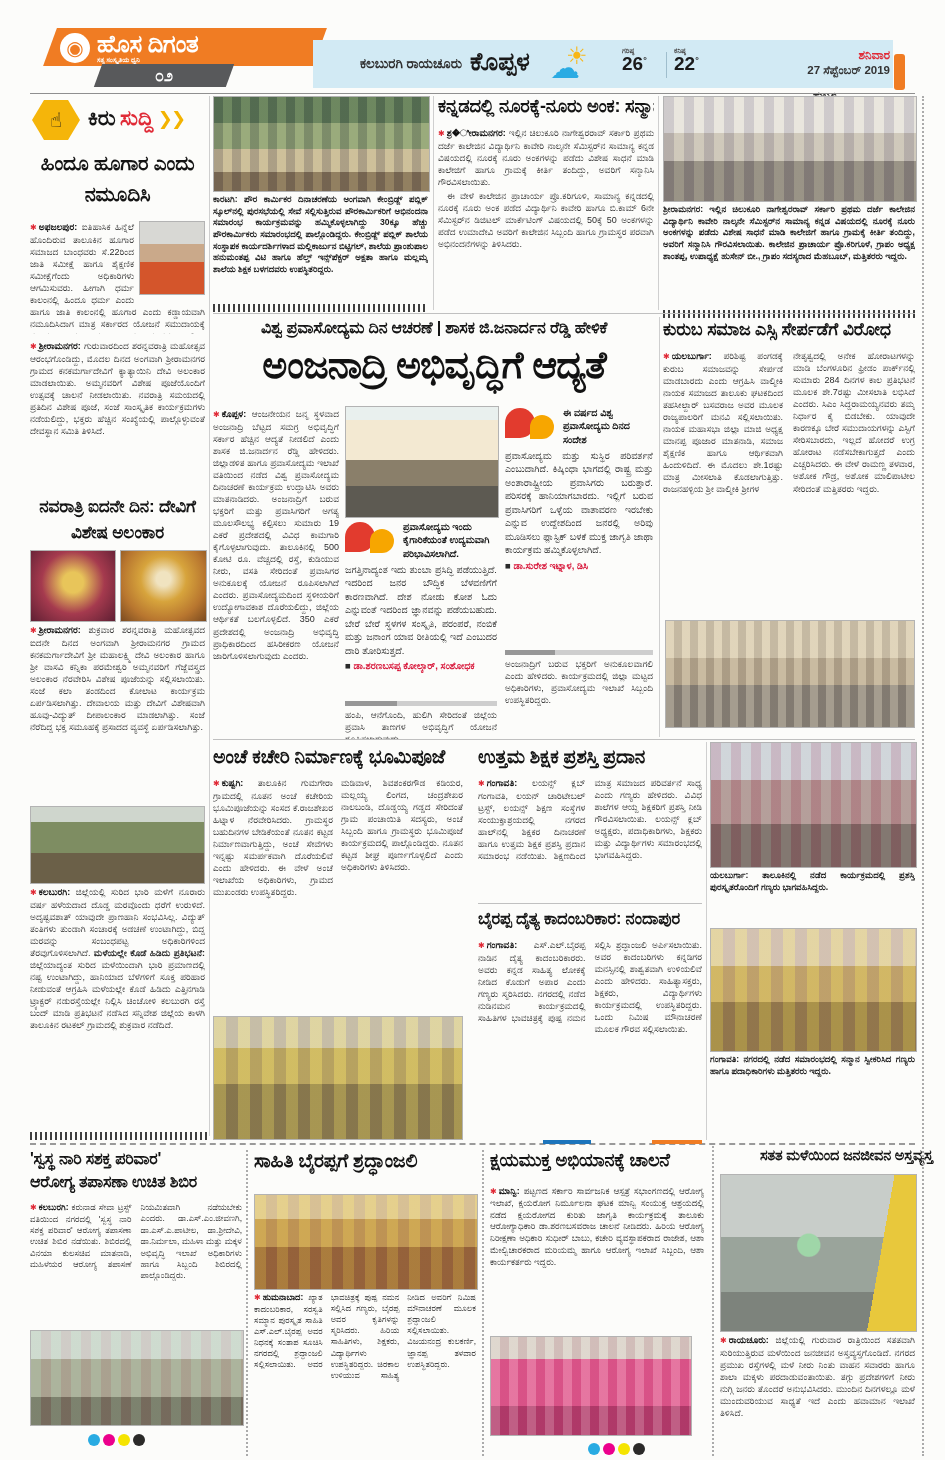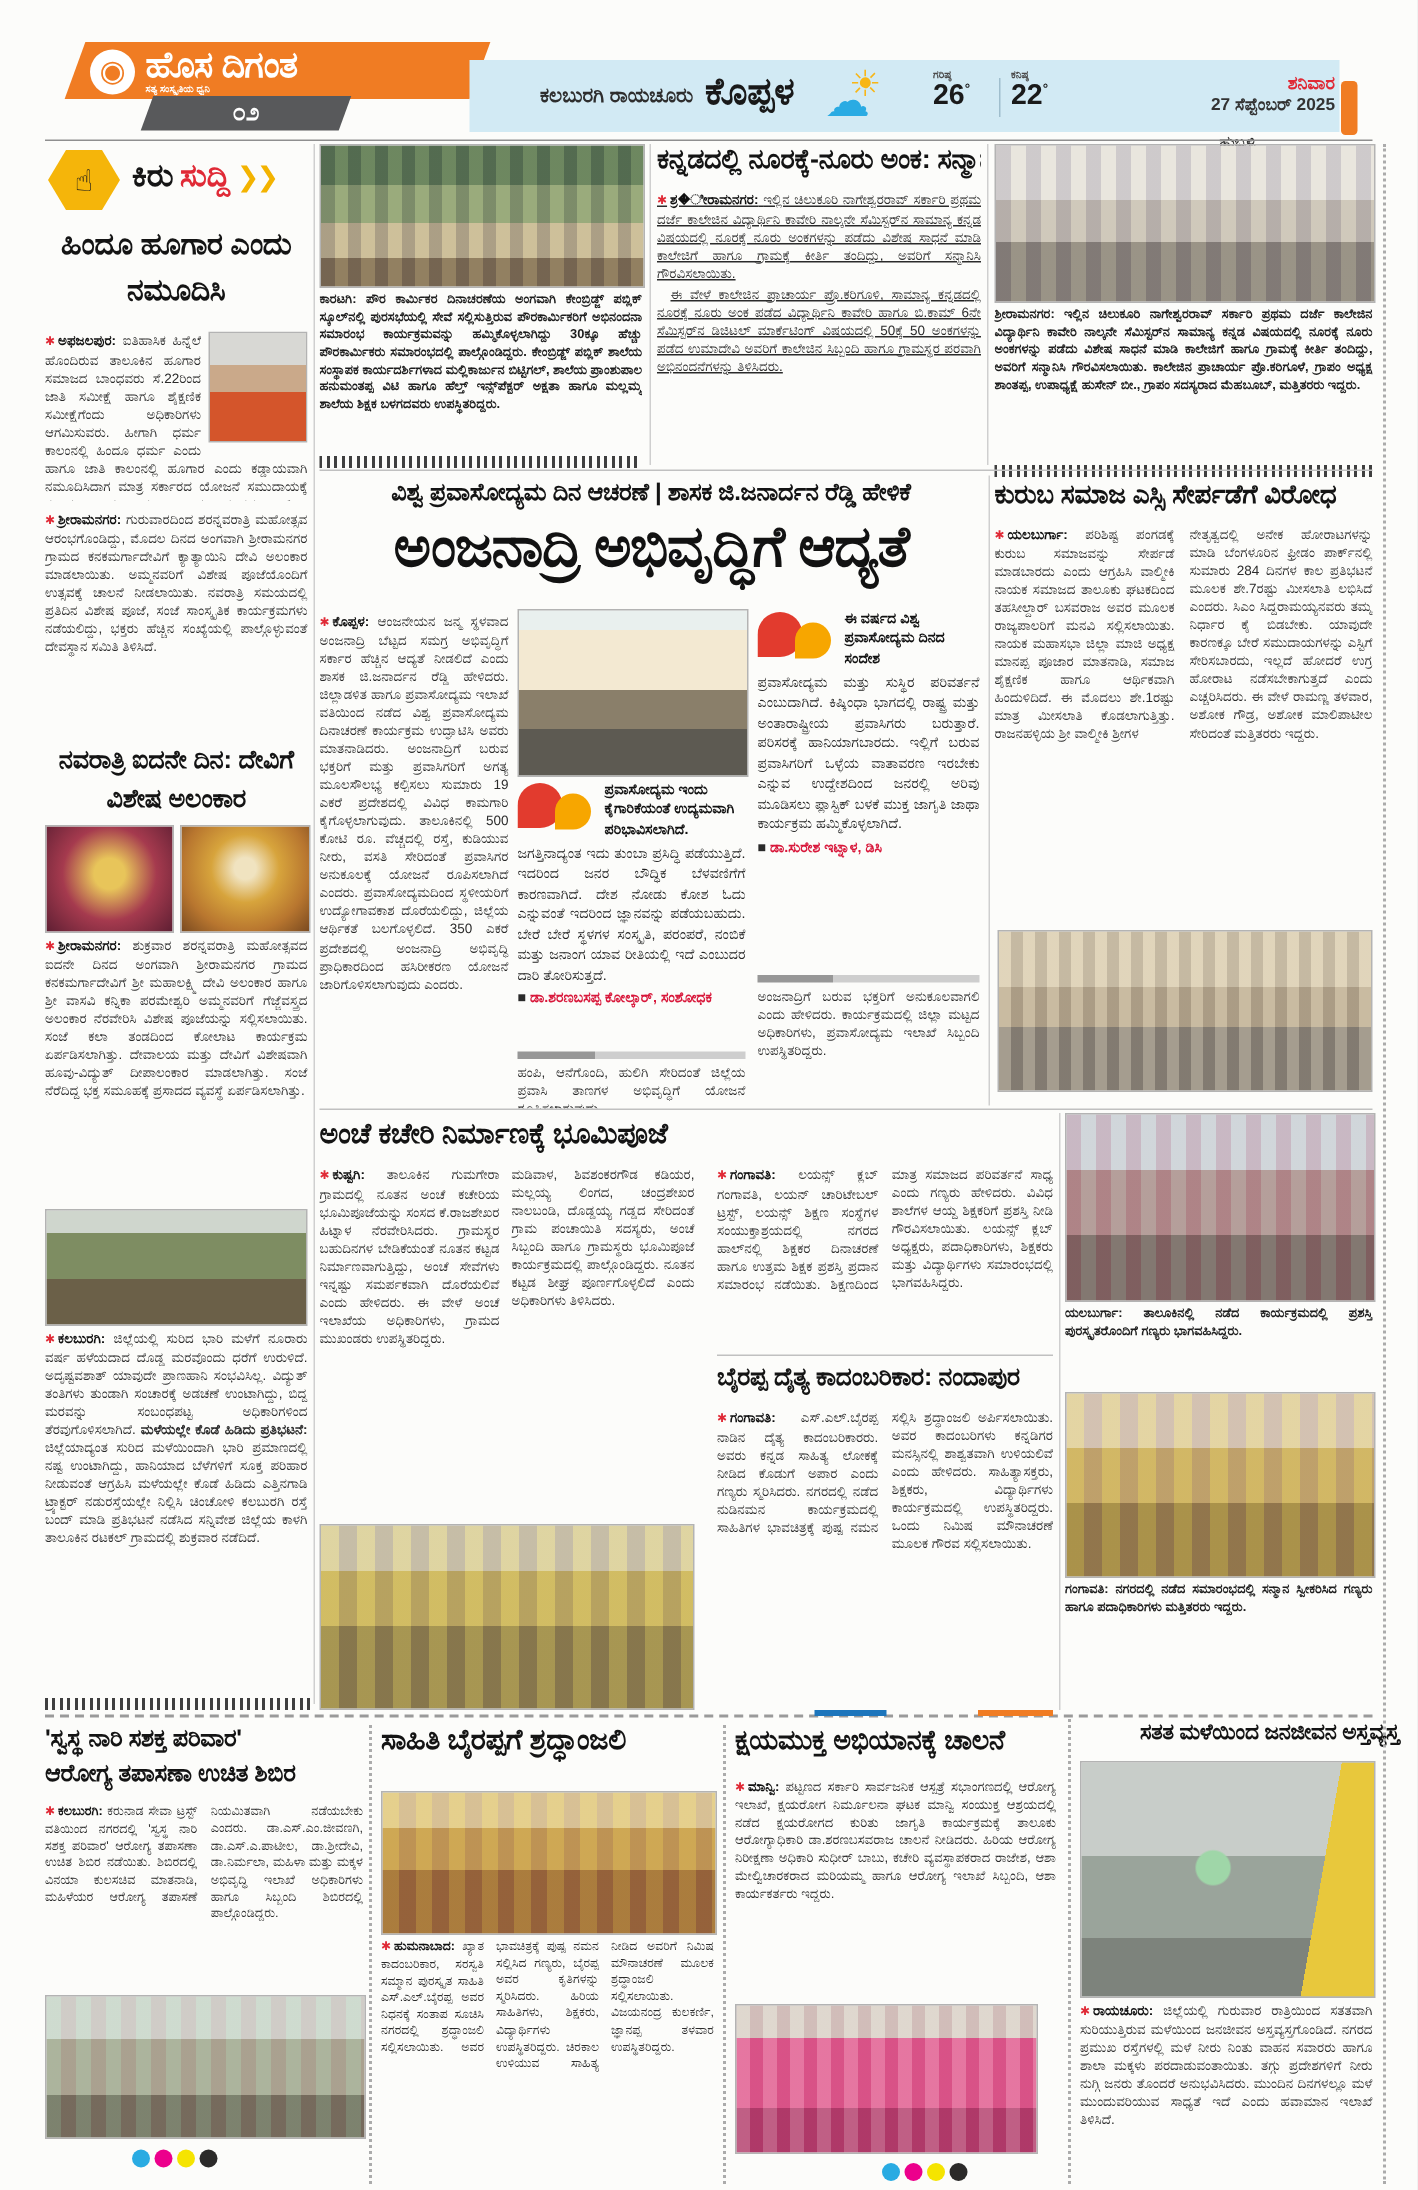--- a/index.html
+++ b/index.html
@@ -86,21 +86,21 @@
   <div class="abs" style="left:622px;top:47px;width:40px;height:36px;">
     <div class="wlabel">ಗರಿಷ್ಠ</div>
     <div class="wnum"><span>26</span><sup>°</sup></div>
   </div>
   <div class="vline" style="left:666px;top:52px;height:26px;background:#9fbecd;"></div>
   <div class="abs" style="left:674px;top:47px;width:40px;height:36px;">
     <div class="wlabel">ಕನಿಷ್ಠ</div>
     <div class="wnum"><span>22</span><sup>°</sup></div>
   </div>
   <div class="abs" style="left:756px;top:48px;width:134px;height:15px;font-size:12px;font-weight:800;color:#e02a36;text-align:right;">ಶನಿವಾರ</div>
-  <div class="abs" style="left:756px;top:64px;width:134px;height:14px;font-size:11.5px;font-weight:700;color:#333;text-align:right;">27 ಸೆಪ್ಟೆಂಬರ್ 2025</div>
+  <div class="abs" style="left:756px;top:64px;width:134px;height:14px;font-size:11.5px;font-weight:700;color:#333;text-align:right;">27 ಸೆಪ್ಟೆಂಬರ್ 2019</div>
   <div class="abs" style="left:795px;top:90px;width:60px;height:12px;font-size:10px;font-weight:700;color:#333;text-align:center;">ಹುಬ್ಬಳ್ಳಿ</div>
   <div class="abs" style="left:894px;top:54px;width:11px;height:36px;background:#f07c23;border-radius:3px;"></div>
   <div class="hline" style="left:30px;top:93px;width:885px;background:#8f8f8f;"></div>
 
   <div class="abs" style="left:32px;top:100px;width:176px;height:42px;">
     <span class="hex">
         <span>☝</span>
       </span>
     <span style="position:absolute;left:56px;top:6px;white-space:nowrap;">
       <span class="kiru-k">ಕಿರು</span>
@@ -141,21 +141,21 @@
 
   <div class="ph" style="left:213px;top:96px;width:215px;height:94px;background:repeating-linear-gradient(90deg,rgba(40,40,90,.18) 0 9px,rgba(255,255,255,.10) 9px 18px),linear-gradient(180deg,#5d7a4e 0 28%,#8fa26d 28% 55%,#c8b98f 55% 80%,#86724f 80% 100%);"></div>
   <div class="abs caption" style="left:213px;top:194px;width:215px;height:108px;">
     <span class="cap-place">ಕಾರಟಗಿ:</span>
     <span>ಪೌರ ಕಾರ್ಮಿಕರ ದಿನಾಚರಣೆಯ ಅಂಗವಾಗಿ ಕೇಂಬ್ರಿಡ್ಜ್ ಪಬ್ಲಿಕ್ ಸ್ಕೂಲ್‌ನಲ್ಲಿ ಪುರಸಭೆಯಲ್ಲಿ ಸೇವೆ ಸಲ್ಲಿಸುತ್ತಿರುವ ಪೌರಕಾರ್ಮಿಕರಿಗೆ ಅಭಿನಂದನಾ ಸಮಾರಂಭ ಕಾರ್ಯಕ್ರಮವನ್ನು ಹಮ್ಮಿಕೊಳ್ಳಲಾಗಿದ್ದು 30ಕ್ಕೂ ಹೆಚ್ಚು ಪೌರಕಾರ್ಮಿಕರು ಸಮಾರಂಭದಲ್ಲಿ ಪಾಲ್ಗೊಂಡಿದ್ದರು. ಕೇಂಬ್ರಿಡ್ಜ್ ಪಬ್ಲಿಕ್ ಶಾಲೆಯ ಸಂಸ್ಥಾಪಕ ಕಾರ್ಯದರ್ಶಿಗಳಾದ ಮಲ್ಲಿಕಾರ್ಜುನ ಬಿಟ್ಟಿಗಲ್, ಶಾಲೆಯ ಪ್ರಾಂಶುಪಾಲ ಹನುಮಂತಪ್ಪ ವಿಟಿ ಹಾಗೂ ಹೆಲ್ತ್ ಇನ್ಸ್‌ಪೆಕ್ಟರ್ ಅಕ್ಷತಾ ಹಾಗೂ ಮಲ್ಲಮ್ಮ ಶಾಲೆಯ ಶಿಕ್ಷಕ ಬಳಗದವರು ಉಪಸ್ಥಿತರಿದ್ದರು.</span>
   </div>
   <div class="ticks" style="left:213px;top:304px;width:215px;"></div>
 
   <div class="vline" style="left:433px;top:96px;height:214px;"></div>
   <div class="abs hl center" style="left:438px;top:96px;width:216px;height:26px;font-size:18px;white-space:nowrap;">ಕನ್ನಡದಲ್ಲಿ ನೂರಕ್ಕೆ-ನೂರು ಅಂಕ: ಸನ್ಮಾನ</div>
-  <div class="abs body" style="left:438px;top:127px;width:216px;height:183px;text-decoration:underline;">
+  <div class="abs body" style="left:438px;top:127px;width:216px;height:183px;">
     <p><span class="star">✱</span><b class="place">ಶ್ರ�ೀರಾಮನಗರ:</b>
     <span>ಇಲ್ಲಿನ ಚಿಲುಕೂರಿ ನಾಗೇಶ್ವರರಾವ್ ಸರ್ಕಾರಿ ಪ್ರಥಮ ದರ್ಜೆ ಕಾಲೇಜಿನ ವಿದ್ಯಾರ್ಥಿನಿ ಕಾವೇರಿ ನಾಲ್ಕನೇ ಸೆಮಿಸ್ಟರ್‌ನ ಸಾಮಾನ್ಯ ಕನ್ನಡ ವಿಷಯದಲ್ಲಿ ನೂರಕ್ಕೆ ನೂರು ಅಂಕಗಳನ್ನು ಪಡೆದು ವಿಶೇಷ ಸಾಧನೆ ಮಾಡಿ ಕಾಲೇಜಿಗೆ ಹಾಗೂ ಗ್ರಾಮಕ್ಕೆ ಕೀರ್ತಿ ತಂದಿದ್ದು, ಅವರಿಗೆ ಸನ್ಮಾನಿಸಿ ಗೌರವಿಸಲಾಯಿತು.</span></p>
     <p style="text-indent:9px;">ಈ ವೇಳೆ ಕಾಲೇಜಿನ ಪ್ರಾಚಾರ್ಯ ಪ್ರೊ.ಕರಿಗೂಳಿ, ಸಾಮಾನ್ಯ ಕನ್ನಡದಲ್ಲಿ ನೂರಕ್ಕೆ ನೂರು ಅಂಕ ಪಡೆದ ವಿದ್ಯಾರ್ಥಿನಿ ಕಾವೇರಿ ಹಾಗೂ ಬಿ.ಕಾಮ್ 6ನೇ ಸೆಮಿಸ್ಟರ್‌ನ ಡಿಜಿಟಲ್ ಮಾರ್ಕೆಟಿಂಗ್ ವಿಷಯದಲ್ಲಿ 50ಕ್ಕೆ 50 ಅಂಕಗಳನ್ನು ಪಡೆದ ಉಮಾದೇವಿ ಅವರಿಗೆ ಕಾಲೇಜಿನ ಸಿಬ್ಬಂದಿ ಹಾಗೂ ಗ್ರಾಮಸ್ಥರ ಪರವಾಗಿ ಅಭಿನಂದನೆಗಳನ್ನು ತಿಳಿಸಿದರು.</p>
   </div>
 
   <div class="vline" style="left:658px;top:96px;height:214px;"></div>
   <div class="ph" style="left:663px;top:96px;width:252px;height:104px;background:repeating-linear-gradient(90deg,rgba(70,60,120,.15) 0 10px,rgba(255,255,255,.12) 10px 20px),linear-gradient(180deg,#e6e3da 0 35%,#c9c2b2 35% 62%,#8c8576 62% 100%);"></div>
   <div class="abs caption" style="left:663px;top:204px;width:252px;height:102px;">
     <span class="cap-place">ಶ್ರೀರಾಮನಗರ:</span>
     <span>ಇಲ್ಲಿನ ಚಿಲುಕೂರಿ ನಾಗೇಶ್ವರರಾವ್ ಸರ್ಕಾರಿ ಪ್ರಥಮ ದರ್ಜೆ ಕಾಲೇಜಿನ ವಿದ್ಯಾರ್ಥಿನಿ ಕಾವೇರಿ ನಾಲ್ಕನೇ ಸೆಮಿಸ್ಟರ್‌ನ ಸಾಮಾನ್ಯ ಕನ್ನಡ ವಿಷಯದಲ್ಲಿ ನೂರಕ್ಕೆ ನೂರು ಅಂಕಗಳನ್ನು ಪಡೆದು ವಿಶೇಷ ಸಾಧನೆ ಮಾಡಿ ಕಾಲೇಜಿಗೆ ಹಾಗೂ ಗ್ರಾಮಕ್ಕೆ ಕೀರ್ತಿ ತಂದಿದ್ದು, ಅವರಿಗೆ ಸನ್ಮಾನಿಸಿ ಗೌರವಿಸಲಾಯಿತು. ಕಾಲೇಜಿನ ಪ್ರಾಚಾರ್ಯ ಪ್ರೊ.ಕರಿಗೂಳೆ, ಗ್ರಾಪಂ ಅಧ್ಯಕ್ಷ ಶಾಂತಪ್ಪ, ಉಪಾಧ್ಯಕ್ಷೆ ಹುಸೇನ್ ಬೀ., ಗ್ರಾಪಂ ಸದಸ್ಯರಾದ ಮೆಹಬೂಬ್, ಮತ್ತಿತರರು ಇದ್ದರು.</span>
@@ -211,20 +211,21 @@
   <div class="hline" style="left:213px;top:739px;width:702px;"></div>
 
   <div class="abs hl" style="left:213px;top:746px;width:252px;height:26px;font-size:19px;white-space:nowrap;">ಅಂಚೆ ಕಚೇರಿ ನಿರ್ಮಾಣಕ್ಕೆ ಭೂಮಿಪೂಜೆ</div>
   <div class="abs body" style="left:213px;top:777px;width:120px;height:234px;">
     <span class="star">✱</span><b class="place">ಕುಷ್ಟಗಿ:</b>
     <span>ತಾಲೂಕಿನ ಗುಮಗೇರಾ ಗ್ರಾಮದಲ್ಲಿ ನೂತನ ಅಂಚೆ ಕಚೇರಿಯ ಭೂಮಿಪೂಜೆಯನ್ನು ಸಂಸದ ಕೆ.ರಾಜಶೇಖರ ಹಿಟ್ನಾಳ ನೆರವೇರಿಸಿದರು. ಗ್ರಾಮಸ್ಥರ ಬಹುದಿನಗಳ ಬೇಡಿಕೆಯಂತೆ ನೂತನ ಕಟ್ಟಡ ನಿರ್ಮಾಣವಾಗುತ್ತಿದ್ದು, ಅಂಚೆ ಸೇವೆಗಳು ಇನ್ನಷ್ಟು ಸಮರ್ಪಕವಾಗಿ ದೊರೆಯಲಿವೆ ಎಂದು ಹೇಳಿದರು. ಈ ವೇಳೆ ಅಂಚೆ ಇಲಾಖೆಯ ಅಧಿಕಾರಿಗಳು, ಗ್ರಾಮದ ಮುಖಂಡರು ಉಪಸ್ಥಿತರಿದ್ದರು.</span>
   </div>
   <div class="abs body" style="left:341px;top:777px;width:122px;height:234px;">ಮಡಿವಾಳ, ಶಿವಶಂಕರಗೌಡ ಕಡಿಯರ, ಮಲ್ಲಯ್ಯ ಲಿಂಗದ, ಚಂದ್ರಶೇಖರ ನಾಲಬಂಡಿ, ದೊಡ್ಡಯ್ಯ ಗಡ್ಡದ ಸೇರಿದಂತೆ ಗ್ರಾಮ ಪಂಚಾಯಿತಿ ಸದಸ್ಯರು, ಅಂಚೆ ಸಿಬ್ಬಂದಿ ಹಾಗೂ ಗ್ರಾಮಸ್ಥರು ಭೂಮಿಪೂಜೆ ಕಾರ್ಯಕ್ರಮದಲ್ಲಿ ಪಾಲ್ಗೊಂಡಿದ್ದರು. ನೂತನ ಕಟ್ಟಡ ಶೀಘ್ರ ಪೂರ್ಣಗೊಳ್ಳಲಿದೆ ಎಂದು ಅಧಿಕಾರಿಗಳು ತಿಳಿಸಿದರು.</div>
   <div class="ph" style="left:213px;top:1016px;width:248px;height:122px;background:repeating-linear-gradient(90deg,rgba(240,220,80,.25) 0 12px,rgba(90,70,40,.15) 12px 24px),linear-gradient(180deg,#d9d2bd 0 25%,#c7b26a 25% 55%,#8f7f53 55% 100%);"></div>
 
+  <div class="abs hl" style="left:478px;top:746px;width:224px;height:26px;font-size:19px;white-space:nowrap;">ಉತ್ತಮ ಶಿಕ್ಷಕ ಪ್ರಶಸ್ತಿ ಪ್ರದಾನ</div>
   <div class="abs body cols2" style="left:478px;top:777px;width:224px;height:122px;">
     <span class="star">✱</span><b class="place">ಗಂಗಾವತಿ:</b>
     <span>ಲಯನ್ಸ್ ಕ್ಲಬ್ ಗಂಗಾವತಿ, ಲಯನ್ ಚಾರಿಟೇಬಲ್ ಟ್ರಸ್ಟ್, ಲಯನ್ಸ್ ಶಿಕ್ಷಣ ಸಂಸ್ಥೆಗಳ ಸಂಯುಕ್ತಾಶ್ರಯದಲ್ಲಿ ನಗರದ ಹಾಲ್‌ನಲ್ಲಿ ಶಿಕ್ಷಕರ ದಿನಾಚರಣೆ ಹಾಗೂ ಉತ್ತಮ ಶಿಕ್ಷಕ ಪ್ರಶಸ್ತಿ ಪ್ರದಾನ ಸಮಾರಂಭ ನಡೆಯಿತು. ಶಿಕ್ಷಣದಿಂದ ಮಾತ್ರ ಸಮಾಜದ ಪರಿವರ್ತನೆ ಸಾಧ್ಯ ಎಂದು ಗಣ್ಯರು ಹೇಳಿದರು. ವಿವಿಧ ಶಾಲೆಗಳ ಆಯ್ದ ಶಿಕ್ಷಕರಿಗೆ ಪ್ರಶಸ್ತಿ ನೀಡಿ ಗೌರವಿಸಲಾಯಿತು. ಲಯನ್ಸ್ ಕ್ಲಬ್ ಅಧ್ಯಕ್ಷರು, ಪದಾಧಿಕಾರಿಗಳು, ಶಿಕ್ಷಕರು ಮತ್ತು ವಿದ್ಯಾರ್ಥಿಗಳು ಸಮಾರಂಭದಲ್ಲಿ ಭಾಗವಹಿಸಿದ್ದರು.</span>
   </div>
   <div class="hline" style="left:478px;top:903px;width:224px;"></div>
   <div class="abs hl" style="left:478px;top:909px;width:224px;height:26px;font-size:16.5px;white-space:nowrap;">ಬೈರಪ್ಪ ದೈತ್ಯ ಕಾದಂಬರಿಕಾರ: ನಂದಾಪುರ</div>
   <div class="abs body cols2" style="left:478px;top:939px;width:224px;height:200px;">
     <span class="star">✱</span><b class="place">ಗಂಗಾವತಿ:</b>
     <span>ಎಸ್.ಎಲ್.ಬೈರಪ್ಪ ನಾಡಿನ ದೈತ್ಯ ಕಾದಂಬರಿಕಾರರು. ಅವರು ಕನ್ನಡ ಸಾಹಿತ್ಯ ಲೋಕಕ್ಕೆ ನೀಡಿದ ಕೊಡುಗೆ ಅಪಾರ ಎಂದು ಗಣ್ಯರು ಸ್ಮರಿಸಿದರು. ನಗರದಲ್ಲಿ ನಡೆದ ನುಡಿನಮನ ಕಾರ್ಯಕ್ರಮದಲ್ಲಿ ಸಾಹಿತಿಗಳ ಭಾವಚಿತ್ರಕ್ಕೆ ಪುಷ್ಪ ನಮನ ಸಲ್ಲಿಸಿ ಶ್ರದ್ಧಾಂಜಲಿ ಅರ್ಪಿಸಲಾಯಿತು. ಅವರ ಕಾದಂಬರಿಗಳು ಕನ್ನಡಿಗರ ಮನಸ್ಸಿನಲ್ಲಿ ಶಾಶ್ವತವಾಗಿ ಉಳಿಯಲಿವೆ ಎಂದು ಹೇಳಿದರು. ಸಾಹಿತ್ಯಾಸಕ್ತರು, ಶಿಕ್ಷಕರು, ವಿದ್ಯಾರ್ಥಿಗಳು ಕಾರ್ಯಕ್ರಮದಲ್ಲಿ ಉಪಸ್ಥಿತರಿದ್ದರು. ಒಂದು ನಿಮಿಷ ಮೌನಾಚರಣೆ ಮೂಲಕ ಗೌರವ ಸಲ್ಲಿಸಲಾಯಿತು.</span>
   </div>

